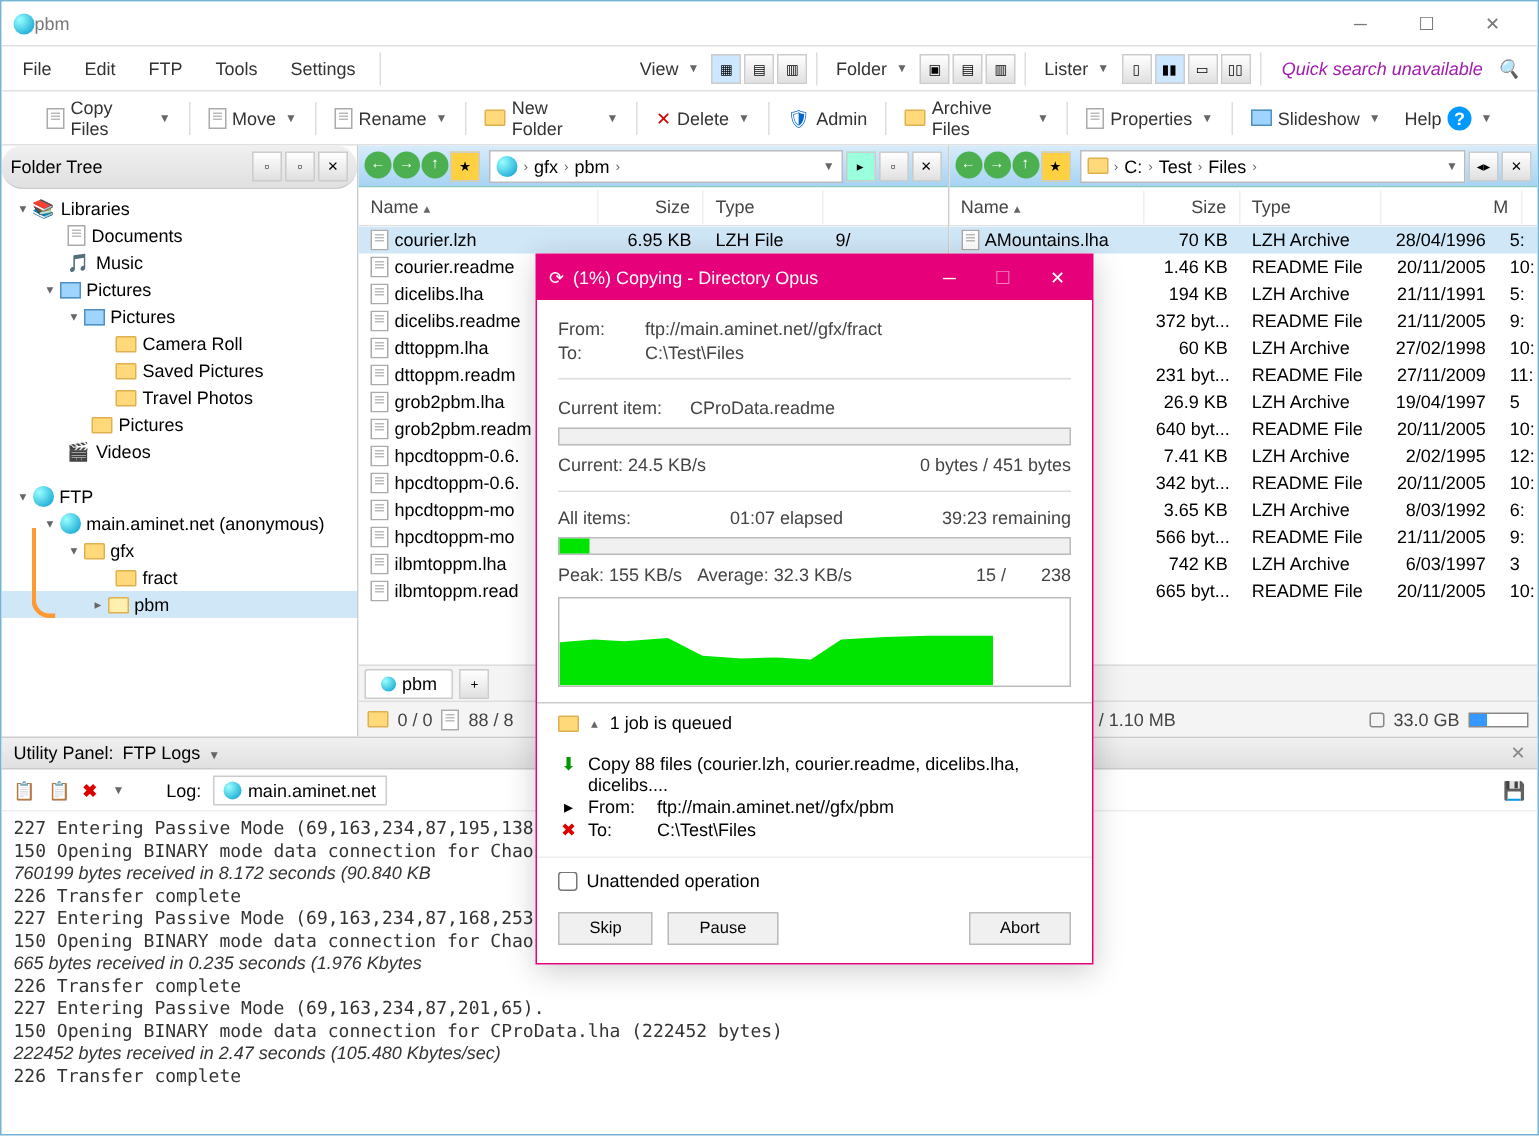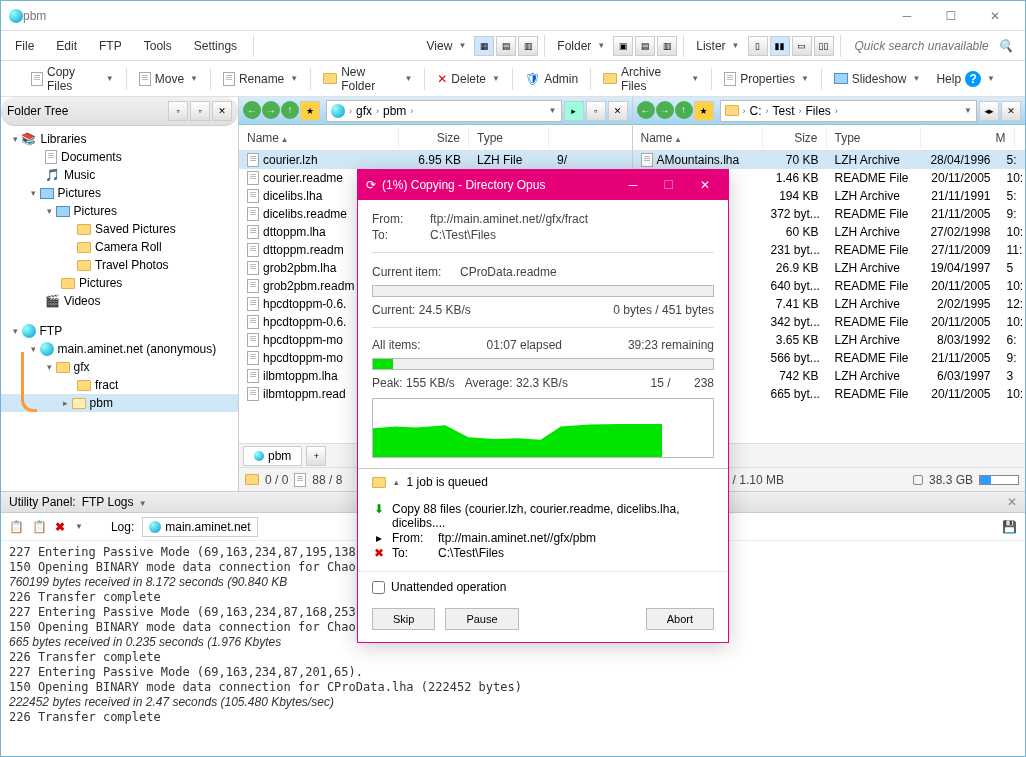--- a/index.html
+++ b/index.html
@@ -6,21 +6,21 @@
 body { background: #fff; width: 1026px; height: 757px; overflow: hidden; position: relative; border: 1px solid #74b3d8; }
 .titlebar { height: 30px; background: #fff; display: flex; align-items: center; padding: 0 8px; border-bottom: 1px solid #e0e0e0; color: #777; }
 .titlebar .title { flex: 1; font-size: 12px; }
 .winbtns { display: flex; }
 .winbtn { width: 44px; height: 28px; display: flex; align-items: center; justify-content: center; color: #777; }
 .menubar { height: 30px; display: flex; align-items: center; padding: 0 4px; border-bottom: 1px solid #e0e0e0; gap: 2px; }
 .menuitem { padding: 4px 10px; color: #333; }
 .tbtn { padding: 3px 6px; display: flex; align-items: center; gap: 4px; color: #333; border-radius: 2px; }
 .sep { width: 1px; height: 22px; background: #ddd; margin: 0 4px; }
 .toolbar2 { height: 36px; display: flex; align-items: center; padding: 0 24px; border-bottom: 1px solid #e0e0e0; gap: 2px; }
-.search { flex: 1; max-width: 260px; margin-left: auto; color: #737373; font-style: italic; padding: 4px 8px; display:flex; align-items:center; gap:6px; }
+.search { flex: 1; max-width: 260px; margin-left: auto; color: #a21caf; font-style: italic; padding: 4px 8px; display:flex; align-items:center; gap:6px; }
 .main { display: flex; height: 394px; }
 .tree-header { background: linear-gradient(#f0f0f0,#e0e0e0); padding: 4px 6px; font-weight: 400; border-bottom: 1px solid #ccc; display:flex; align-items:center; justify-content:space-between;border-radius:14px; }
 .tree-panel { width: 238px; border-right: 1px solid #ccc; display:flex; flex-direction:column; }
 .tree-body { flex:1; overflow:hidden; padding: 4px 0; }
 .tree-item { display:flex; align-items:center; padding: 2px 4px; gap: 4px; white-space:nowrap; }
 .tree-item.sel { background: #d0e7f7; }
 .lister { flex:1; display:flex; flex-direction:column; border-right:1px solid #ccc; overflow:hidden; }
 .lister:last-child { border-right:none; }
 .navbar { height: 28px; background: linear-gradient(#d8ecfb,#a6d3f3); display:flex; align-items:center; padding: 0 4px; gap:2px; border-bottom:1px solid #8cb; }
 .navbtns { display:flex; gap:1px; padding-right:4px; }
@@ -217,25 +217,25 @@
           <span class="pic-ico"></span>
           <span>Pictures</span>
         </div>
       <div class="tree-item" style="padding-left:46px">
           <span class="arrow">▾</span>
           <span class="pic-ico"></span>
           <span>Pictures</span>
         </div>
       <div class="tree-item" style="padding-left:76px">
           <span class="folder-ico"></span>
-          <span>Saved Pictures</span>
+          <span>Camera Roll</span>
         </div>
       <div class="tree-item" style="padding-left:76px">
           <span class="folder-ico"></span>
-          <span>Camera Roll</span>
+          <span>Saved Pictures</span>
         </div>
       <div class="tree-item" style="padding-left:76px">
           <span class="folder-ico"></span>
           <span>Travel Photos</span>
         </div>
       <div class="tree-item" style="padding-left:60px">
           <span class="folder-ico"></span>
           <span>Pictures</span>
         </div>
       <div class="tree-item" style="padding-left:44px">
@@ -537,21 +537,21 @@
           <span class="cell" style="width:94px">README File</span>
           <span class="cell r" style="width:78px">20/11/2005</span>
           <span class="cell" style="width:26px">10:</span>
         </div>
       </div>
     <div class="tabbar" style="justify-content:flex-end">&nbsp;</div>
     <div class="statusbar">
       <span>/ 15</span>
       <span style="margin-left:20px">1.10 MB / 1.10 MB</span>
       <span style="margin-left:auto" class="lock-ico"></span>
-      <span>38.3 GB</span>
+      <span>33.0 GB</span>
       <span style="width:40px;height:10px;border:1px solid #888;display:inline-block;background:linear-gradient(to right,#3399ff 30%,#fff 30%)"></span>
     </div>
   </div>
 </div>
 
 <div class="util-header">
   <span>Utility Panel:</span>
   <span><span>FTP Logs</span> <span class="caret">▼</span></span>
   <span style="margin-left:auto;color:#888">✕</span>
 </div>

